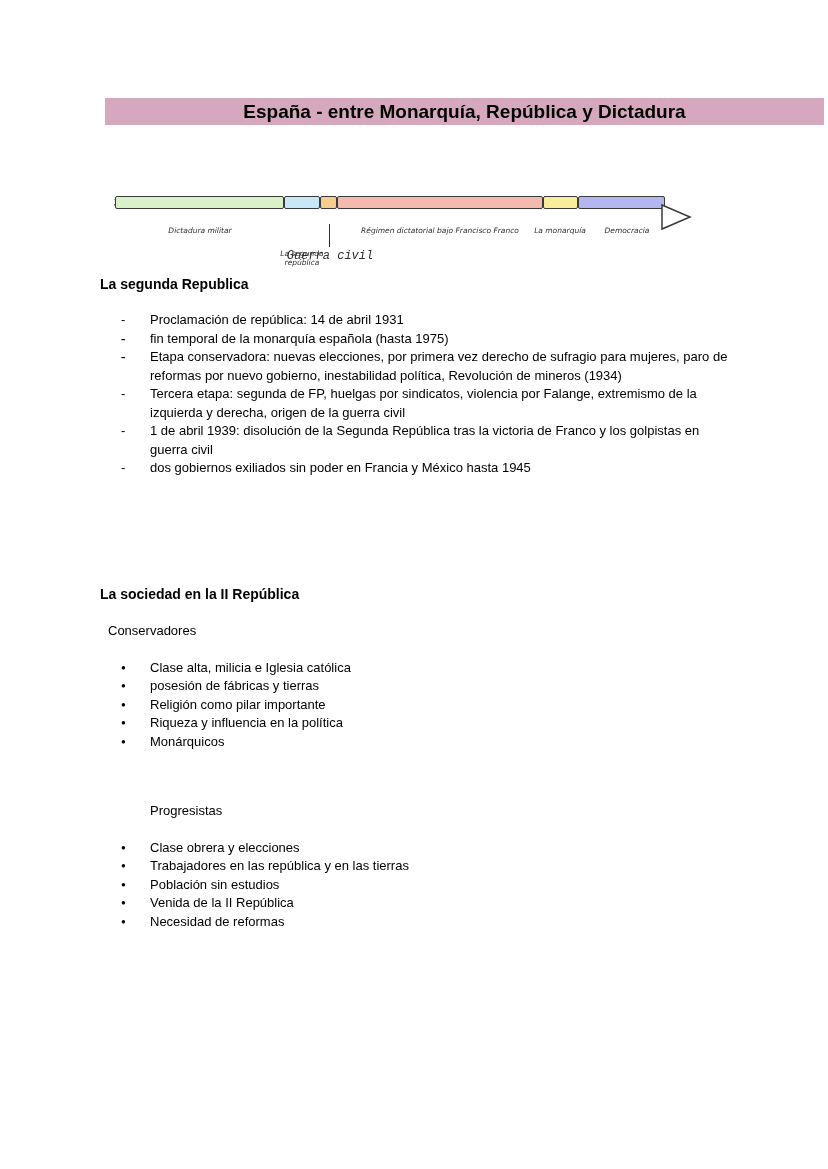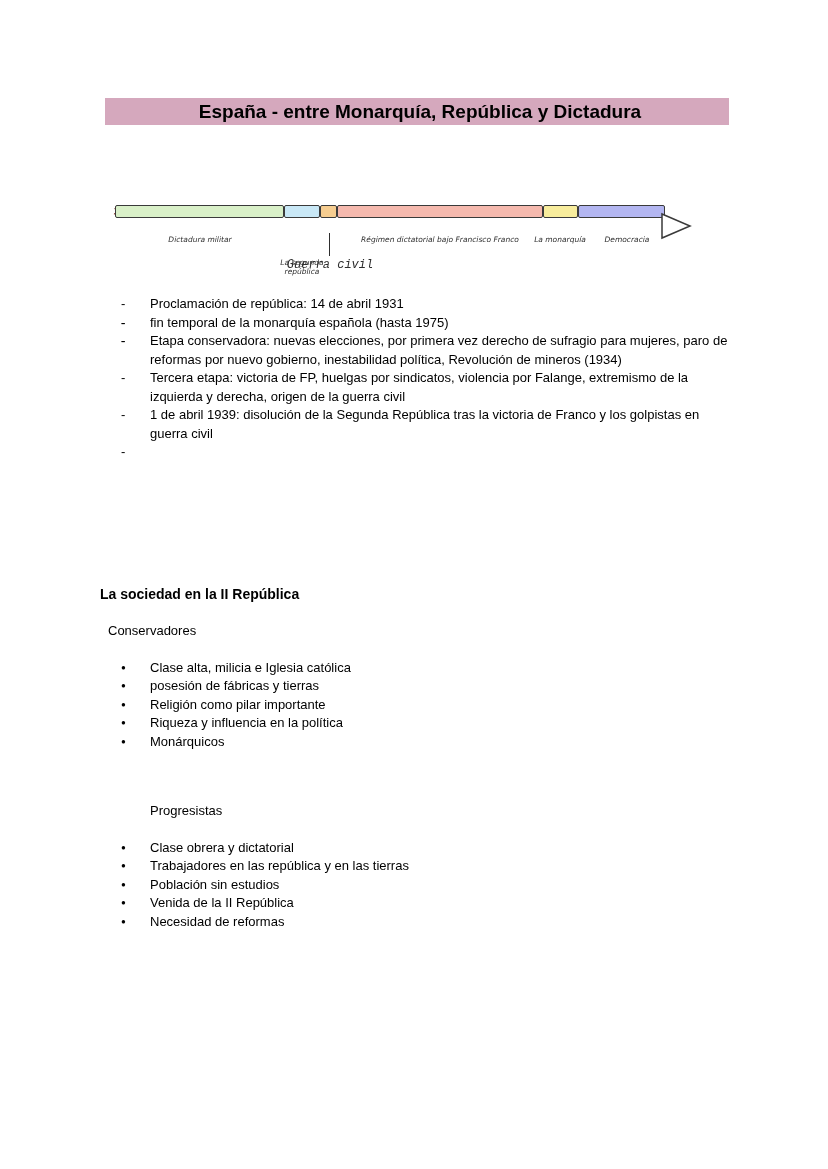--- a/index.html
+++ b/index.html
@@ -8,27 +8,27 @@
     width:828px; height:1169px;
     background:#ffffff;
     font-family:"Liberation Sans", sans-serif;
     color:#111;
     overflow:hidden;
   }
 
   
   .title-bar {
     position:absolute; left:105px; top:98px;
-    width:618px; height:27px; line-height:27px;
+    width:719px; height:27px; line-height:27px;
     text-align:center;
-    font-size:19px; font-weight:bold; color:#000;padding-left:6px;
+    font-size:19px; font-weight:bold; color:#000;
   }
 
   
-  .timeline { position:absolute; left:0; top:205px; width:668px; height:80px; }
+  .timeline { position:absolute; left:0; top:196px; width:668px; height:80px; }
   .tl-date {
     position:absolute; top:0;
     font-family:"DejaVu Sans", sans-serif; font-style:italic;
     font-size:9px; font-weight:bold; color:#8a4031;
     transform:rotate(-6deg); letter-spacing:0.5px;
     white-space:nowrap;
   }
   .tl-seg {
     position:absolute; top:0; height:13px;
     border:1px solid #3a3a3a; box-sizing:border-box;
@@ -102,47 +102,48 @@
     <span class="tl-label wrap" style="left:302px">La segunda república</span>
     <span class="tl-label" style="left:440px">Régimen dictatorial bajo Francisco Franco</span>
     <span class="tl-label" style="left:560px">La monarquía</span>
     <span class="tl-label" style="left:627px">Democracia</span>
 
     <div class="tl-pointer"></div>
     <span class="tl-annot">Guerra civil</span>
   </div>
 
   <div class="section" id="section-1">
+    <h2>La segunda Republica</h2>
     <ul class="doc-list dash-list">
       <li><span class="mk">-</span><span>Proclamación de república: 14 de abril 1931</span></li>
       <li><span class="mk">-</span></li>
       <li><span class="mk">-</span><span>fin temporal de la monarquía española (hasta 1975)</span></li>
       <li><span class="mk">-</span></li>
       <li><span class="mk">-</span><span>Etapa conservadora: nuevas elecciones, por primera vez derecho de sufragio para mujeres, paro de reformas por nuevo gobierno, inestabilidad política, Revolución de mineros (1934)</span></li>
-      <li><span class="mk">-</span><span>Tercera etapa: victoria de FP, huelgas por sindicatos, violencia por Falange, extremismo de la izquierda y derecha, origen de la guerra civil</span></li>
+      <li><span class="mk">-</span><span>Tercera etapa: segunda de FP, huelgas por sindicatos, violencia por Falange, extremismo de la izquierda y derecha, origen de la guerra civil</span></li>
       <li><span class="mk">-</span><span>1 de abril 1939:  disolución de la Segunda República tras la victoria de Franco y los golpistas en guerra civil</span></li>
-      <li><span class="mk">-</span></li>
+      <li><span class="mk">-</span><span>dos gobiernos exiliados sin poder en Francia y México hasta 1945</span></li>
     </ul>
   </div>
 
   <div class="section" id="section-2">
     <h2>La sociedad en la II República</h2>
 
     <p class="subheading subheading-1">Conservadores</p>
     <ul class="doc-list dot-list list-1">
       <li><span class="mk">●</span><span>Clase alta, milicia e Iglesia católica</span></li>
       <li><span class="mk">●</span><span>posesión de fábricas y tierras</span></li>
       <li><span class="mk">●</span><span>Religión como pilar importante</span></li>
       <li><span class="mk">●</span><span>Riqueza y influencia en la política</span></li>
       <li><span class="mk">●</span><span>Monárquicos</span></li>
     </ul>
 
     <p class="subheading subheading-2">Progresistas</p>
     <ul class="doc-list dot-list list-2">
-      <li><span class="mk">●</span><span>Clase obrera y dictatorial</span></li>
+      <li><span class="mk">●</span><span>Clase obrera y elecciones</span></li>
       <li><span class="mk">●</span><span>Trabajadores en las república y en las tierras</span></li>
       <li><span class="mk">●</span><span>Población sin estudios</span></li>
       <li><span class="mk">●</span><span>Venida de la II República</span></li>
       <li><span class="mk">●</span><span>Necesidad de reformas</span></li>
     </ul>
   </div>
 
 </div>
 
 </body></html>

